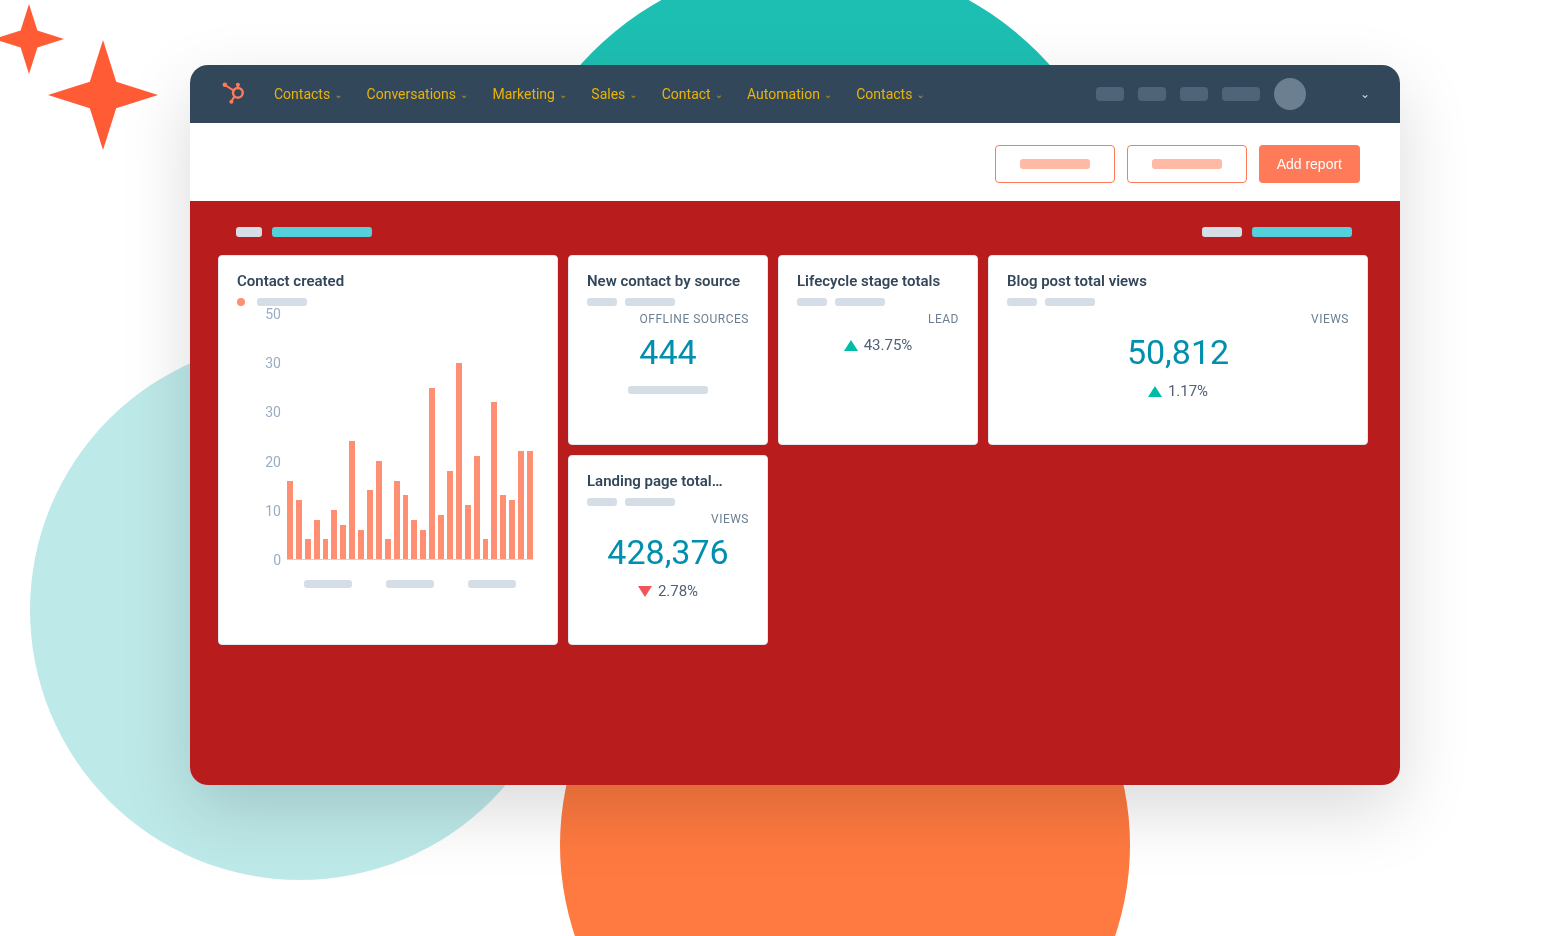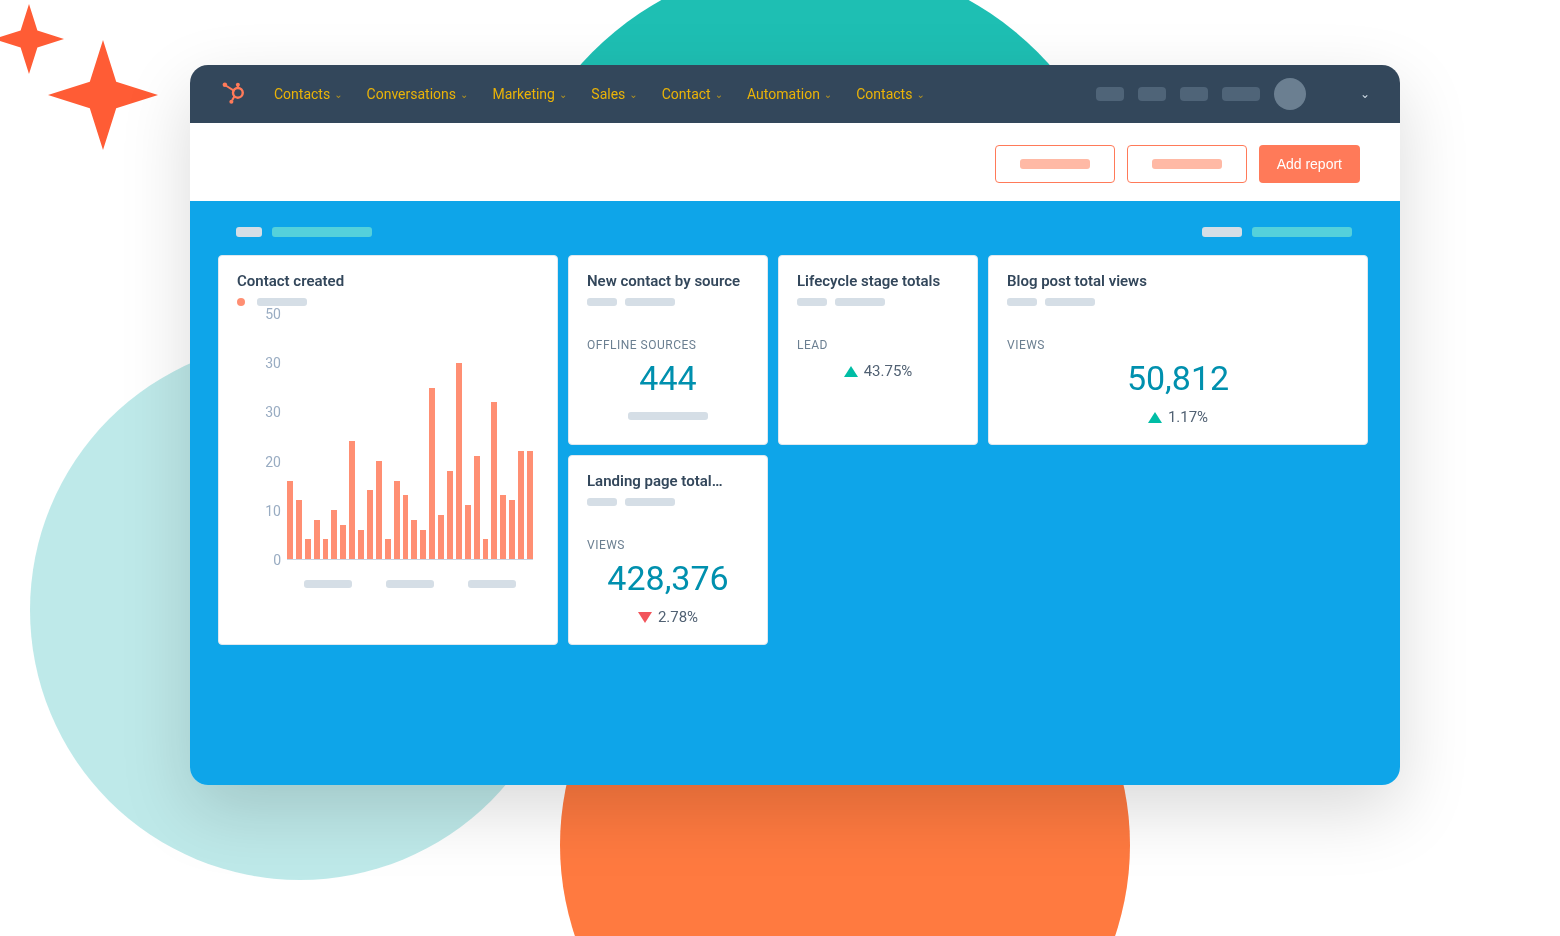--- a/index.html
+++ b/index.html
@@ -87,21 +87,21 @@
     height:38px;
     border-radius:4px;
     padding: 0 18px;
     font-size:14px;
     font-weight:500;
     cursor:pointer;
   }
 
   
   .dash {
-    background:#0ea5e9;
+    background:#b91c1c;
     padding: 18px 28px 60px 28px;
     height: calc(100% - 58px - 78px);
     overflow:hidden;
   }
   .filter-row {
     display:flex; align-items:center; gap:10px;
     margin: 8px 0 18px 18px;
   }
   .filter-row .right { margin-left:auto; display:flex; gap:10px; margin-right:20px; }
   .ph { background:#d5dee6; height:10px; border-radius:3px; }
@@ -124,21 +124,21 @@
     font-size:15px;
     font-weight:600;
     margin-bottom:8px;
     white-space:nowrap; overflow:hidden; text-overflow:ellipsis;
   }
   .card-sub { display:flex; gap:8px; align-items:center; margin-bottom:6px; }
 
   .card.tall { grid-row: span 2; }
 
   
-  .metric-label { text-align:left; color:#6b7f91; font-size:12px; letter-spacing:.5px; margin-top:32px; }
+  .metric-label { text-align:right; color:#6b7f91; font-size:12px; letter-spacing:.5px; margin-top:6px; }
   .metric-value { text-align:center; color:#0090ae; font-size:34px; font-weight:400; margin-top:6px; }
   .metric-delta { text-align:center; color:#516173; font-size:15px; margin-top:10px; display:flex; align-items:center; justify-content:center; gap:6px; }
   .tri-up { width:0; height:0; border-left:7px solid transparent; border-right:7px solid transparent; border-bottom:11px solid #00bda5; display:inline-block; }
   .tri-down { width:0; height:0; border-left:7px solid transparent; border-right:7px solid transparent; border-top:11px solid #f2545b; display:inline-block; }
   .metric-footer { display:flex; justify-content:center; margin-top:14px; }
 
   
   .barchart-wrap { position:relative; height:280px; margin-left:20px; margin-top:4px; }
   .y-axis { position:absolute; left:0; top:0; bottom:34px; width:28px; }
   .y-tick { position:absolute; right:4px; font-size:14px; color:#99acc2; transform:translateY(-50%); }

